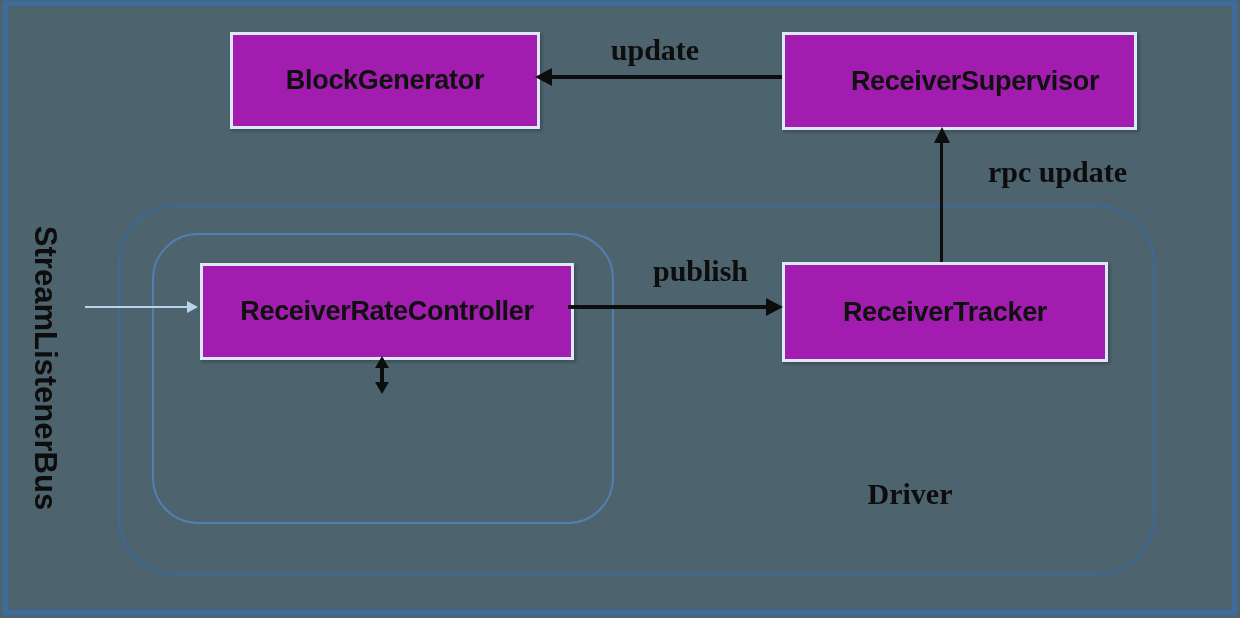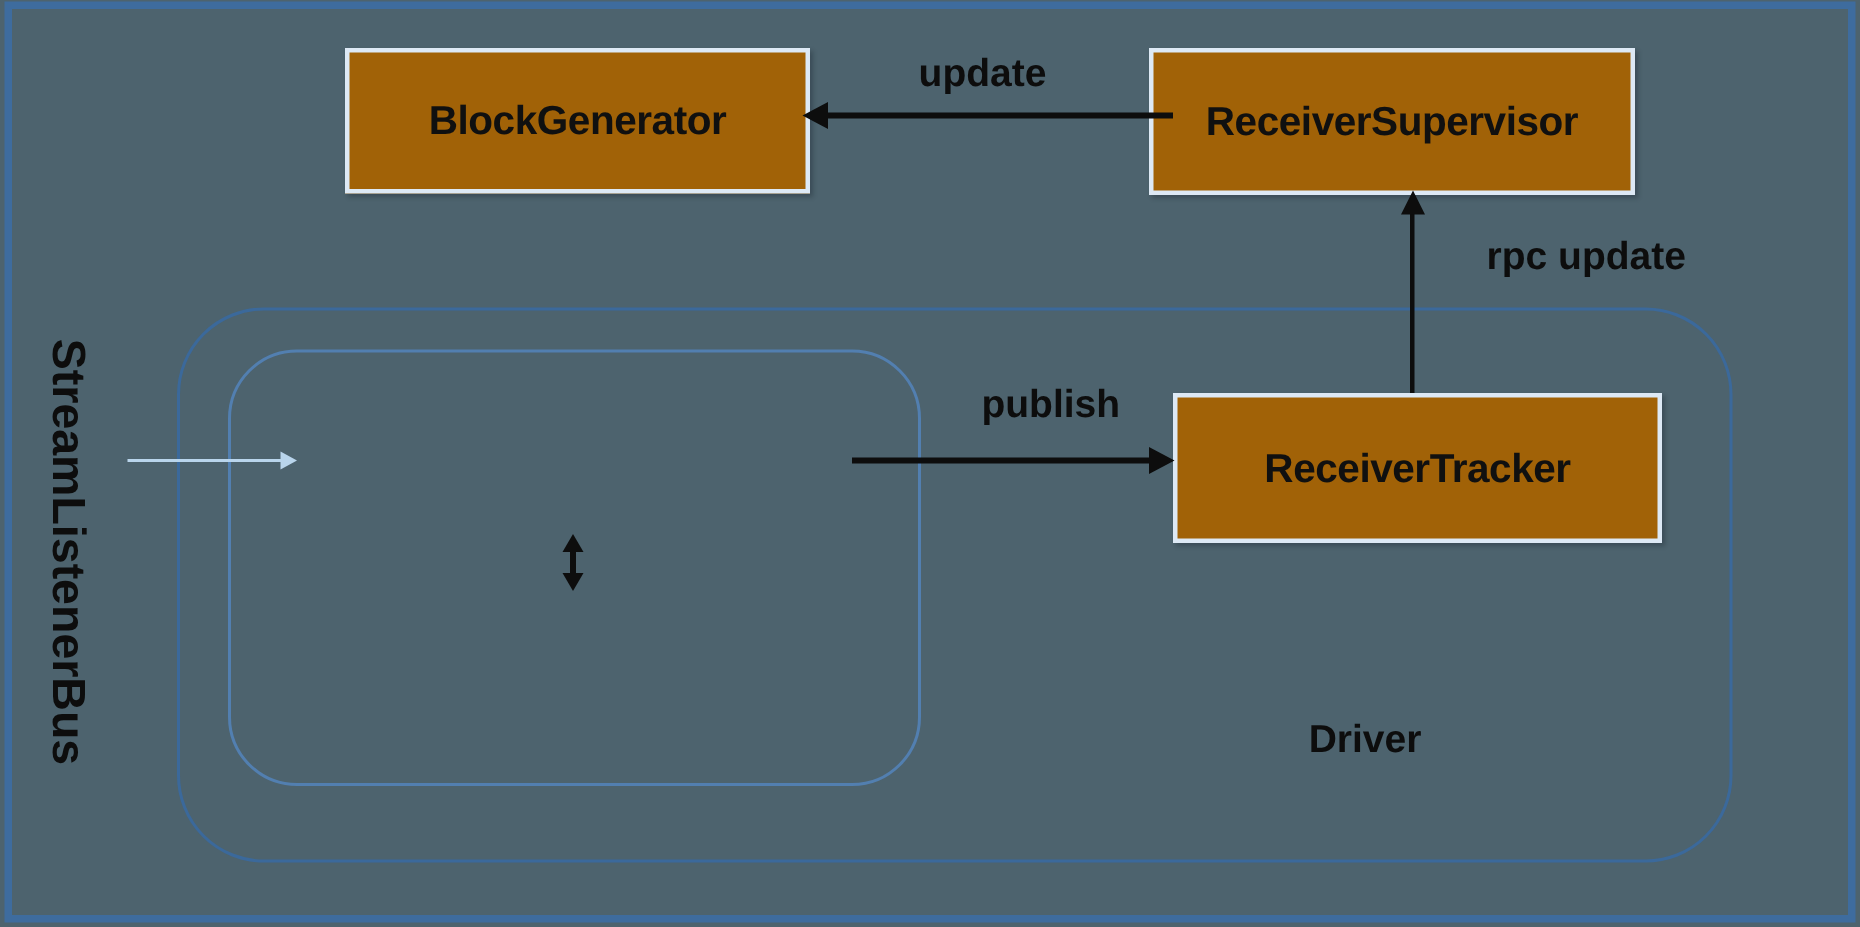--- a/index.html
+++ b/index.html
@@ -7,30 +7,30 @@
     position:relative;width:1240px;height:618px;
     background:#4d636e;overflow:hidden;
     font-family:"Liberation Sans",sans-serif;
   }
   .frame{
     position:absolute;left:3px;top:1px;right:3px;bottom:3px;
     border:5px solid #3e6c9e;
   }
   .node{
     position:absolute;display:flex;align-items:center;justify-content:center;
-    background:#a16207;border:3px solid #dde9f5;
+    background:#a21caf;border:3px solid #dde9f5;
     box-shadow:2px 2px 3px rgba(15,25,35,.30);
     color:#101010;font-weight:bold;font-size:27px;letter-spacing:-.3px;
   }
   .node.small{border:2px solid #4b7cb8;font-size:26px;}
   .container-box{position:absolute;border:2px solid #3b699b;border-radius:58px;}
   .container-box.inner{border:2px solid #527fb0;border-radius:46px;}
   .lbl{
-    position:absolute;color:#0d0d0d;font-weight:bold;font-size:26px;
-    text-align:center;white-space:nowrap;
+    position:absolute;color:#0d0d0d;font-weight:bold;font-size:30px;
+    text-align:center;white-space:nowrap;font-family:Liberation Serif, serif;
   }
   .lbl.semi{font-weight:600;}
   .vlabel{
     position:absolute;left:-121px;top:350px;width:332px;height:36px;
     transform:rotate(90deg);text-align:center;
     color:#0d0d0d;font-weight:bold;font-size:31px;white-space:nowrap;
   }
   .shaft{position:absolute;background:#0d0d0d;}
   .shaft.light{background:#b9d5ec;}
   .head{position:absolute;width:0;height:0;}
@@ -49,24 +49,27 @@
   <div class="frame"></div>
 
   <div class="container-box" style="left:118px;top:205px;width:1033px;height:366px;"></div>
 
   <div class="container-box inner" style="left:152px;top:233px;width:458px;height:287px;"></div>
 
   <div class="node" style="left:230px;top:32px;width:304px;height:91px;">
     <span>BlockGenerator</span>
   </div>
 
-  <div class="node" style="left:766px;top:32px;width:318px;height:92px;">
+  <div class="node" style="left:782px;top:32px;width:318px;height:92px;padding-left:31px;">
     <span>ReceiverSupervisor</span>
   </div>
 
+  <div class="node" style="left:200px;top:263px;width:368px;height:91px;">
+    <span>ReceiverRateController</span>
+  </div>
 
   <div class="node" style="left:782px;top:262px;width:320px;height:94px;text-align:right;">
     <span>ReceiverTracker</span>
   </div>
 
 
   <div>
     <div class="shaft" style="left:550px;top:75px;width:232px;height:4px;"></div>
     <div class="head left" style="left:535px;top:68px;"></div>
   </div>

